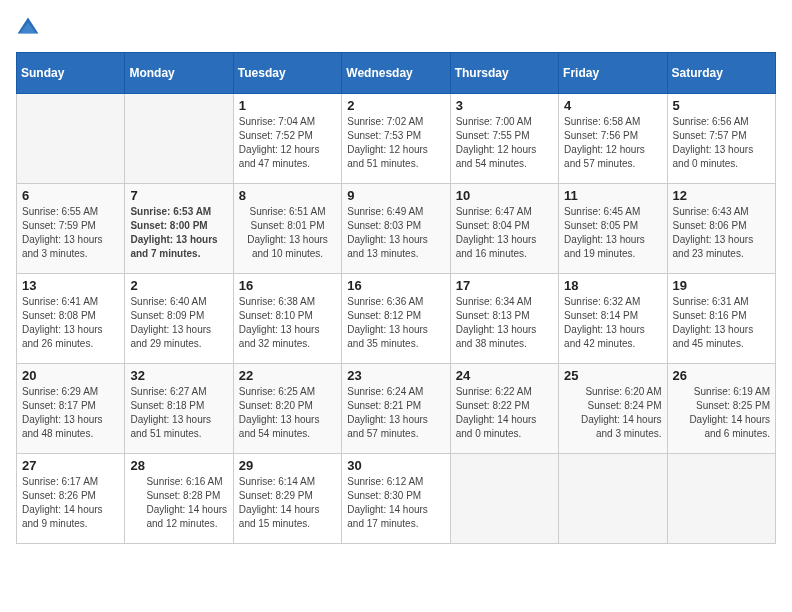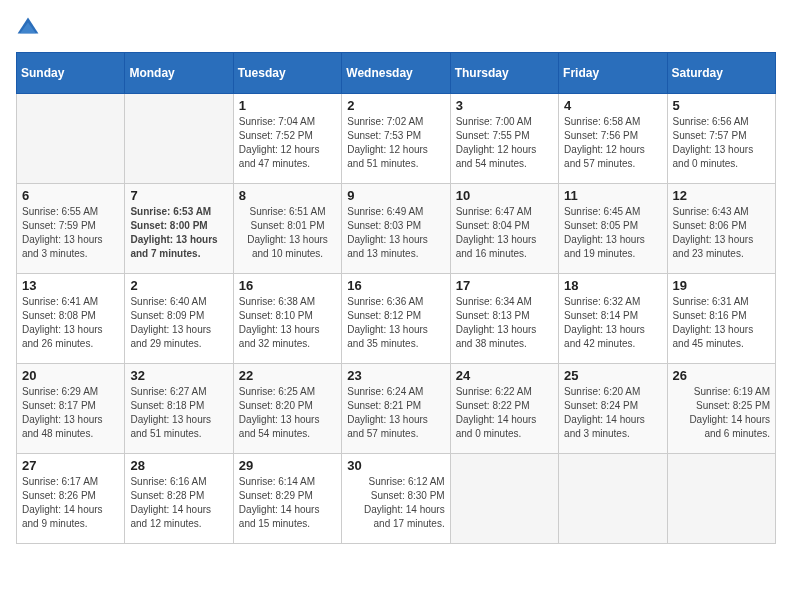--- a/index.html
+++ b/index.html
@@ -292,21 +292,21 @@
         </td>
         <td>
           <div class="day-num">24</div>
           <div class="day-info" style="white-space: pre-line;">Sunrise: 6:22 AM
 Sunset: 8:22 PM
 Daylight: 14 hours
 and 0 minutes.</div>
         </td>
         <td>
           <div class="day-num">25</div>
-          <div class="day-info" style="white-space: pre-line;">Sunrise: 6:20 AM
+          <div class="day-info" style="white-space: pre-line; text-align: right;">Sunrise: 6:20 AM
 Sunset: 8:24 PM
 Daylight: 14 hours
 and 3 minutes.</div>
         </td>
         <td>
           <div class="day-num">26</div>
           <div class="day-info" style="white-space: pre-line; text-align: right;">Sunrise: 6:19 AM
 Sunset: 8:25 PM
 Daylight: 14 hours
 and 6 minutes.</div>
@@ -315,35 +315,35 @@
       <tr>
         <td>
           <div class="day-num">27</div>
           <div class="day-info" style="white-space: pre-line;">Sunrise: 6:17 AM
 Sunset: 8:26 PM
 Daylight: 14 hours
 and 9 minutes.</div>
         </td>
         <td>
           <div class="day-num">28</div>
-          <div class="day-info" style="white-space: pre-line;">Sunrise: 6:16 AM
+          <div class="day-info" style="white-space: pre-line; margin-left: 16px;">Sunrise: 6:16 AM
 Sunset: 8:28 PM
 Daylight: 14 hours
 and 12 minutes.</div>
         </td>
         <td>
           <div class="day-num">29</div>
           <div class="day-info" style="white-space: pre-line;">Sunrise: 6:14 AM
 Sunset: 8:29 PM
 Daylight: 14 hours
 and 15 minutes.</div>
         </td>
         <td>
           <div class="day-num">30</div>
-          <div class="day-info" style="white-space: pre-line; text-align: right;">Sunrise: 6:12 AM
+          <div class="day-info" style="white-space: pre-line;">Sunrise: 6:12 AM
 Sunset: 8:30 PM
 Daylight: 14 hours
 and 17 minutes.</div>
         </td>
         <td class="empty-cell"></td>
         <td class="empty-cell"></td>
         <td class="empty-cell"></td>
       </tr>
     </tbody>
 </table>

